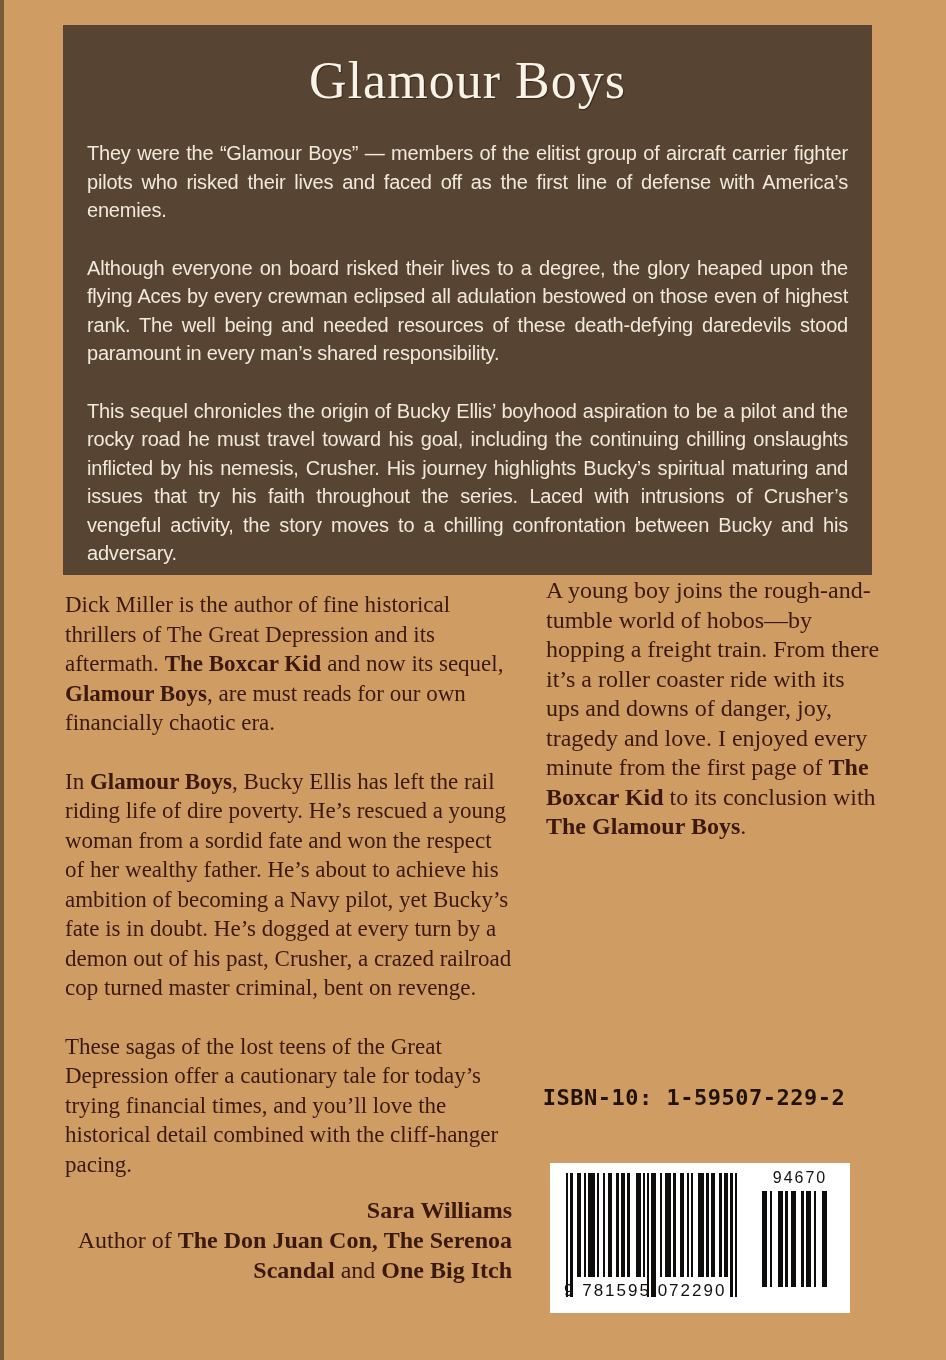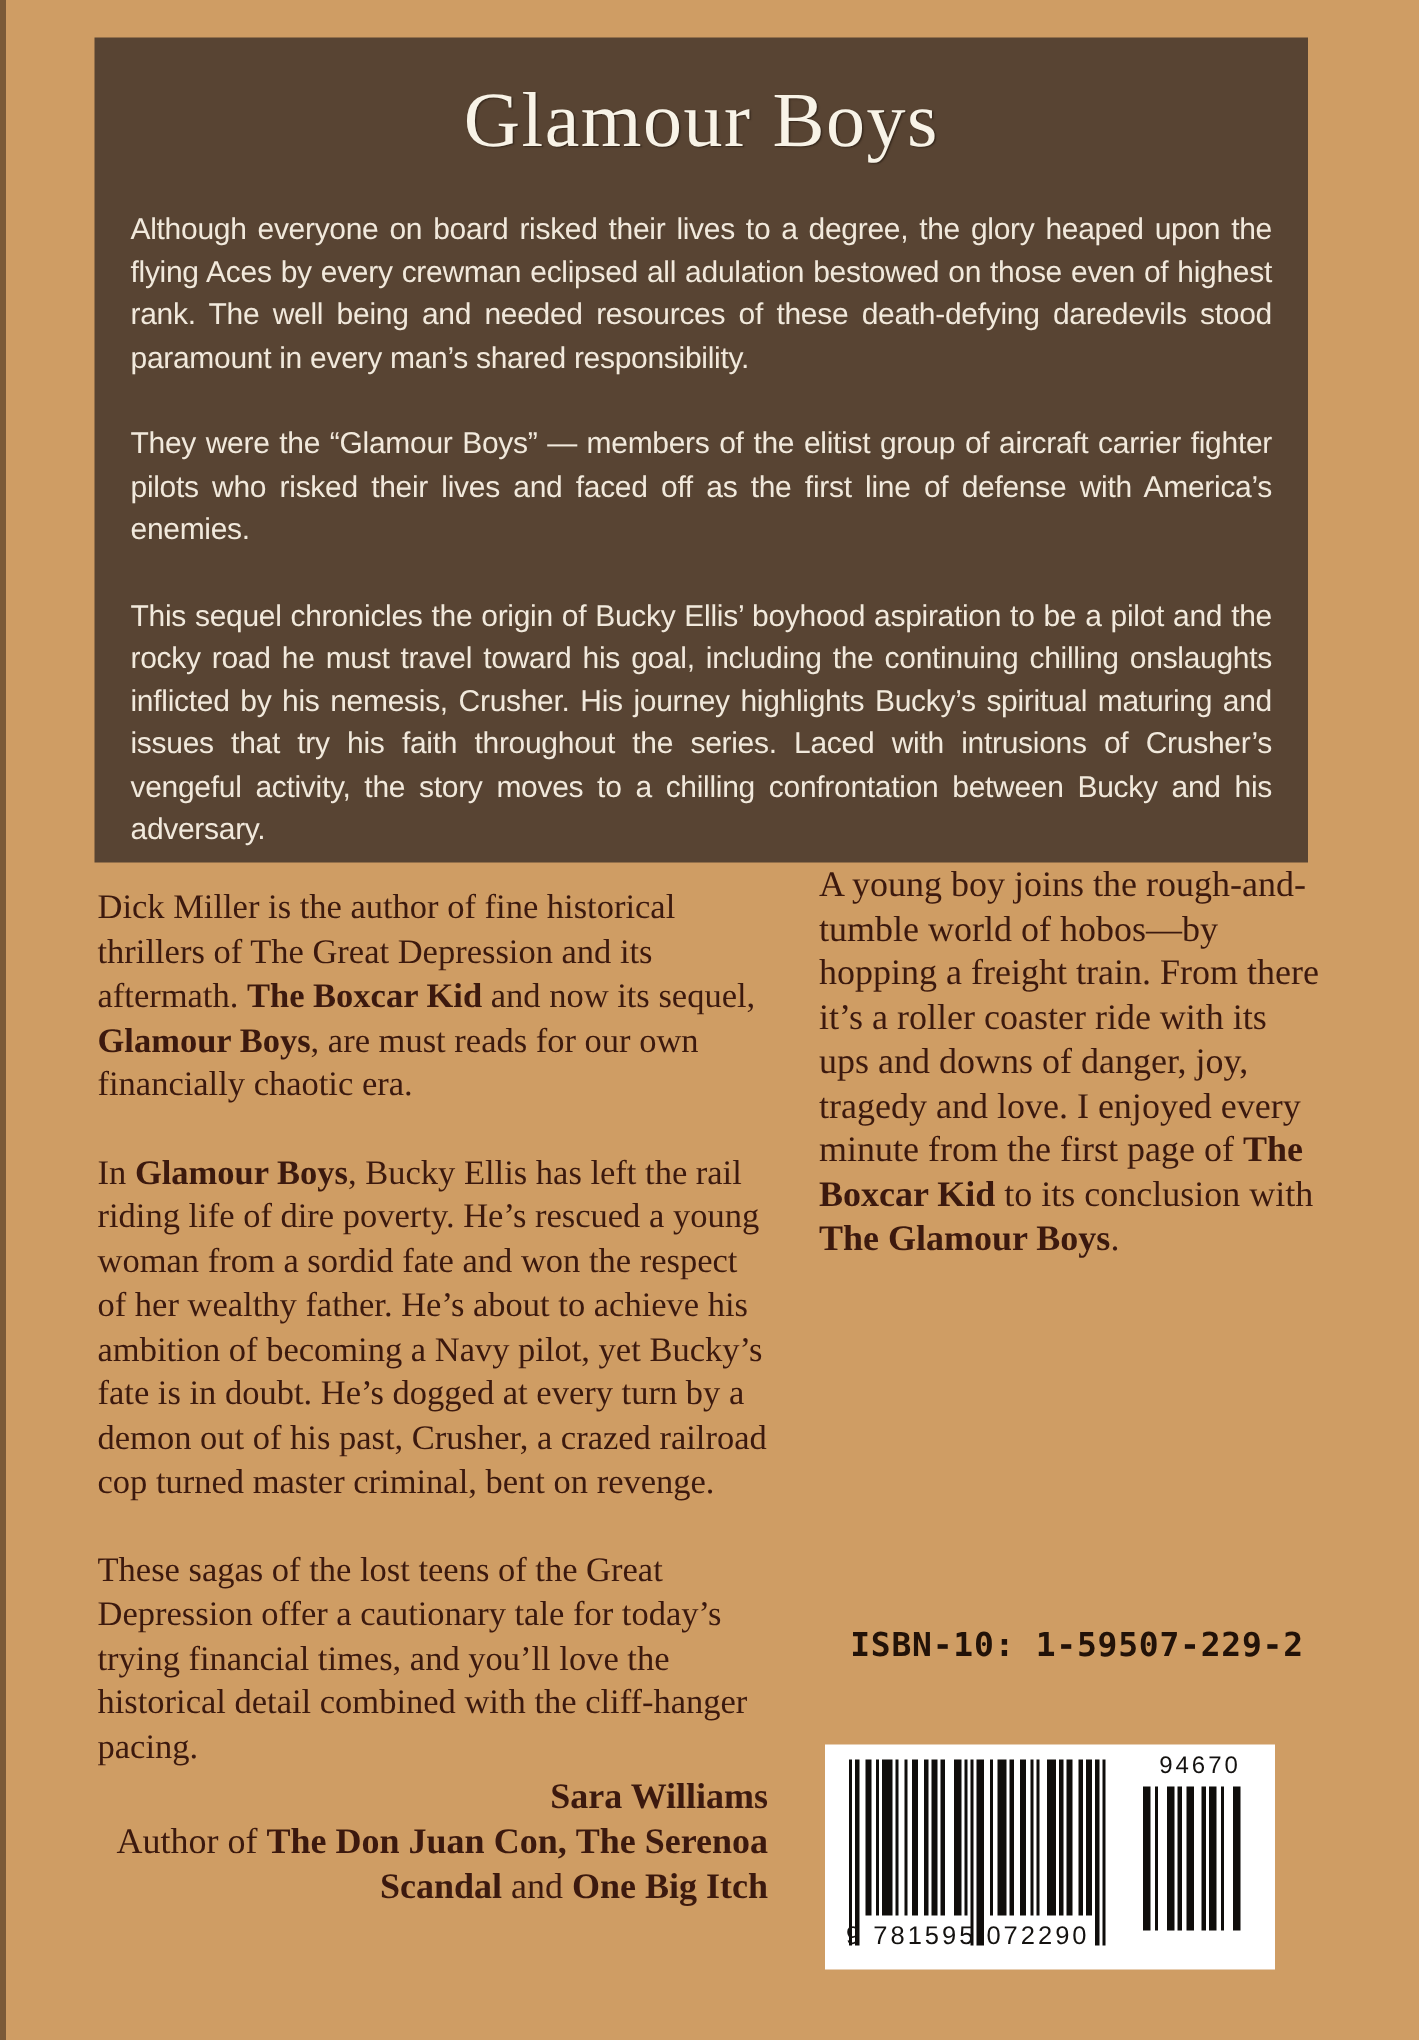--- a/index.html
+++ b/index.html
@@ -29,21 +29,21 @@
   .col{position:absolute;font-size:23px;line-height:29.5px;}
   #left-col{left:65px;top:590px;width:447px;}
   #right-col{left:546px;top:576px;width:334px;font-size:24px;line-height:29.5px;}
   .body-par{margin:0 0 29px 0;}
   .run-bi{font-weight:bold;}
   .attribution{text-align:right;margin-top:2px;}
   .attr-name{font-weight:bold;font-size:24px;line-height:30px;}
   .attr-line{font-size:24px;line-height:30px;}
   
   #isbn-block{
-    position:absolute;left:522px;top:1082px;width:392px;text-align:center;
+    position:absolute;left:498px;top:1082px;width:392px;text-align:center;
     font-family:"DejaVu Sans Mono",monospace;color:#221208;
     font-size:22px;line-height:31px;font-weight:bold;letter-spacing:0.5px;
     white-space:nowrap;
   }
   
   #barcode-box{
     position:absolute;left:550px;top:1163px;width:300px;height:150px;background:#ffffff;
   }
   #main-bars{position:absolute;left:16px;top:10px;display:flex;align-items:flex-start;}
   #addon-bars{position:absolute;left:212px;top:28px;display:flex;align-items:flex-start;}
@@ -60,29 +60,29 @@
 </style>
 </head>
 <body>
 
 <div id="cover">
 
   <div id="spine-shadow"></div>
 
   <div id="blurb-panel">
     <h1 id="blurb-title">Glamour Boys</h1>
+    <p class="blurb-par">They were the “Glamour Boys” — members of the elitist group of aircraft carrier fighter pilots who risked their lives and faced off as the first line of defense with America’s enemies.</p>
     <p class="blurb-par">Although everyone on board risked their lives to a degree, the glory heaped upon the flying Aces by every crewman eclipsed all adulation bestowed on those even of highest rank. The well being and needed resources of these death-defying daredevils stood paramount in every man’s shared responsibility.</p>
-    <p class="blurb-par">They were the “Glamour Boys” — members of the elitist group of aircraft carrier fighter pilots who risked their lives and faced off as the first line of defense with America’s enemies.</p>
     <p class="blurb-par">This sequel chronicles the origin of Bucky Ellis’ boyhood aspiration to be a pilot and the rocky road he must travel toward his goal, including the continuing chilling onslaughts inflicted by his nemesis, Crusher. His journey highlights Bucky’s spiritual maturing and issues that try his faith throughout the series. Laced with intrusions of Crusher’s vengeful activity, the story moves to a chilling confrontation between Bucky and his adversary.</p>
   </div>
 
   <div id="left-col" class="col">
     <p class="body-par"><span>Dick Miller is the author of fine historical thrillers of The Great Depression and its aftermath. </span><span class="run-bi">The Boxcar Kid</span><span> and now its sequel, </span><span class="run-bi">Glamour Boys</span><span>, are must reads for our own financially chaotic era.</span></p>
     <p class="body-par"><span>In </span><span class="run-bi">Glamour Boys</span><span>, Bucky Ellis has left the rail riding life of dire poverty. He’s rescued a young woman from a sordid fate and won the respect of her wealthy father. He’s about to achieve his ambition of becoming a Navy pilot, yet Bucky’s fate is in doubt. He’s dogged at every turn by a demon out of his past, Crusher, a crazed railroad cop turned master criminal, bent on revenge.</span></p>
-    <p class="body-par" style="margin-bottom:4px;"><span>These sagas of the lost teens of the Great Depression offer a cautionary tale for today’s trying financial times, and you’ll love the historical detail combined with the cliff-hanger pacing.</span></p>
+    <p class="body-par" style="margin-bottom:16px;"><span>These sagas of the lost teens of the Great Depression offer a cautionary tale for today’s trying financial times, and you’ll love the historical detail combined with the cliff-hanger pacing.</span></p>
     <div class="attribution">
       <div class="attr-name">Sara Williams</div>
       <div class="attr-line"><span>Author of </span><span class="run-bi">The Don Juan Con,</span><span> </span><span class="run-bi">The Serenoa Scandal</span><span> and </span><span class="run-bi">One Big Itch</span></div>
     </div>
   </div>
 
   <div id="right-col" class="col">
     <p class="body-par" style="margin-bottom:2px;"><span>A young boy joins the rough-and-tumble world of hobos—by hopping a freight train. From there it’s a roller coaster ride with its ups and downs of danger, joy, tragedy and love. I enjoyed every minute from the first page of </span><span class="run-bi">The Boxcar Kid</span><span> to its conclusion with </span><span class="run-bi">The Glamour Boys</span><span>.</span></p>
   </div>
 

